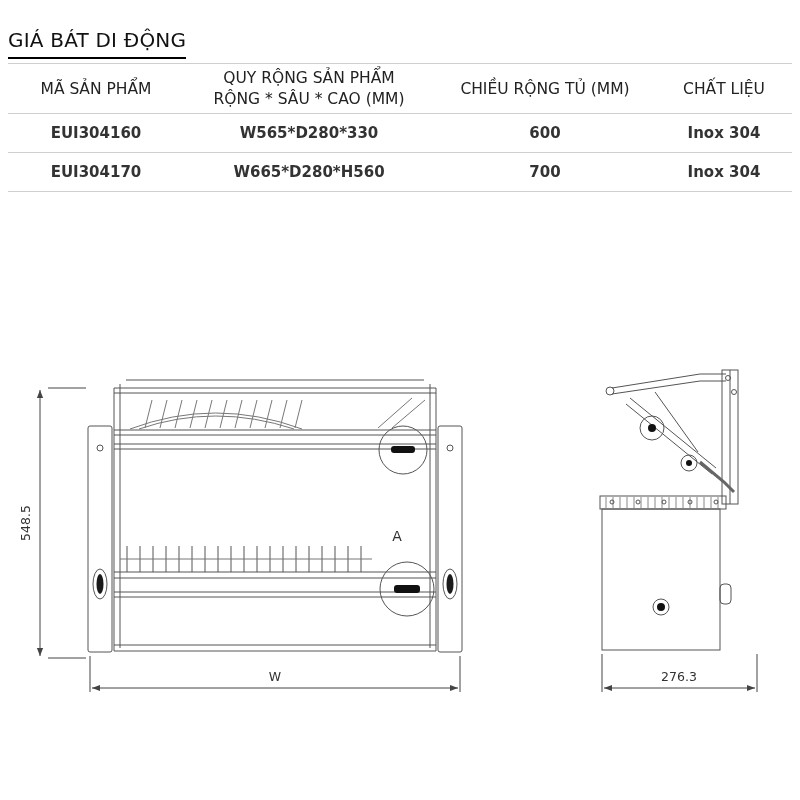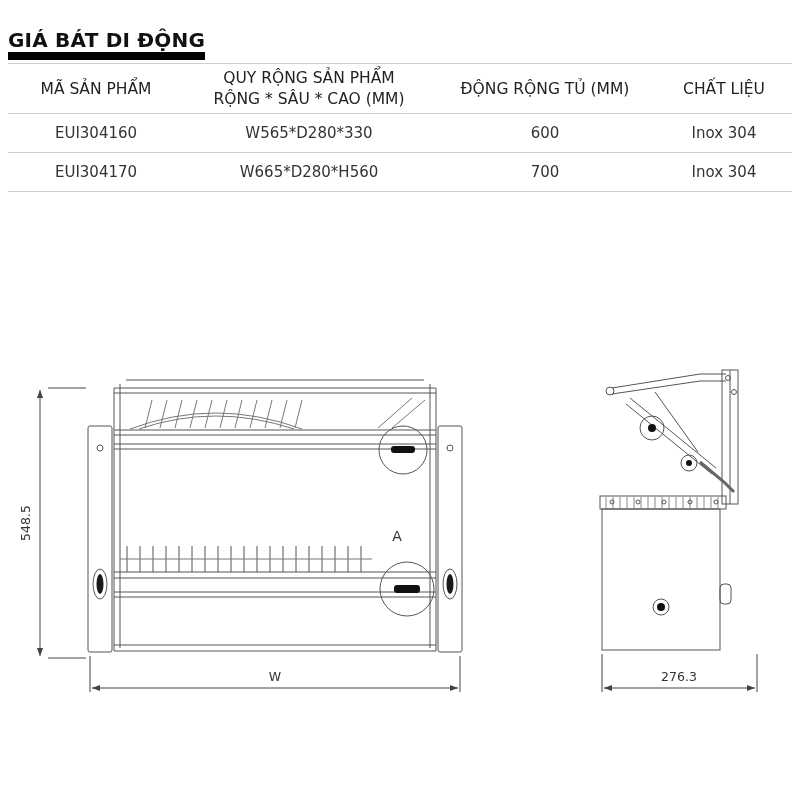--- a/index.html
+++ b/index.html
@@ -6,40 +6,40 @@
   html,body { background:#ffffff; }
   body {
     width:800px; height:800px;
     font-family:"DejaVu Sans","Liberation Sans",sans-serif;
     color:#333;
   }
   .page { position:relative; width:800px; height:800px; background:#fff; overflow:hidden; }
 
   .title {
     position:absolute; top:28px; left:8px;
-    font-size:20px; font-weight:bold; color:#111;
-    border-bottom:8px solid #000000;
+    font-size:20px; font-weight:normal; color:#111;
+    padding-bottom:5px; border-bottom:2px solid #000000;
     letter-spacing:.2px;
     display:inline-block;
   }
 
   .spec-table {
     position:absolute; top:63px; left:8px; width:784px;
     border-collapse:collapse; table-layout:fixed;
   }
   .spec-table th, .spec-table td {
     text-align:center; vertical-align:middle;
     font-weight:normal; color:#333;
     border-bottom:1px solid #cfcfcf;
   }
   .spec-table thead th {
     border-top:1px solid #cfcfcf;
     height:50px; font-size:15.5px; color:#222;
   }
-  .spec-table tbody td { height:39px; font-size:15px; }
+  .spec-table tbody td { height:39px; font-size:15px;font-weight:bold; }
   .hline { display:block; line-height:1.35; }
 
   .drawing { position:absolute; top:350px; left:0; width:800px; height:370px; }
   .drawing svg { display:block; }
   .drawing text { fill:#333; font-family:"DejaVu Sans","Liberation Sans",sans-serif; }
   .dim-text { font-size:12.5px; }
   .callout-text { font-size:14px; }
 </style>
 </head>
 <body>
@@ -55,21 +55,21 @@
         <col style="width:222px">
         <col style="width:136px">
     </colgroup>
     <thead>
       <tr>
         <th>MÃ SẢN PHẨM</th>
         <th>
           <span class="hline">QUY RỘNG SẢN PHẨM</span>
           <span class="hline">RỘNG * SÂU * CAO (MM)</span>
         </th>
-        <th>ĐỘNG RỘNG TỦ (MM)</th>
+        <th>CHIỀU RỘNG TỦ (MM)</th>
         <th>CHẤT LIỆU</th>
       </tr>
     </thead>
     <tbody>
       <tr>
         <td>EUI304160</td>
         <td>W565*D280*330</td>
         <td>600</td>
         <td>Inox 304</td>
       </tr>

